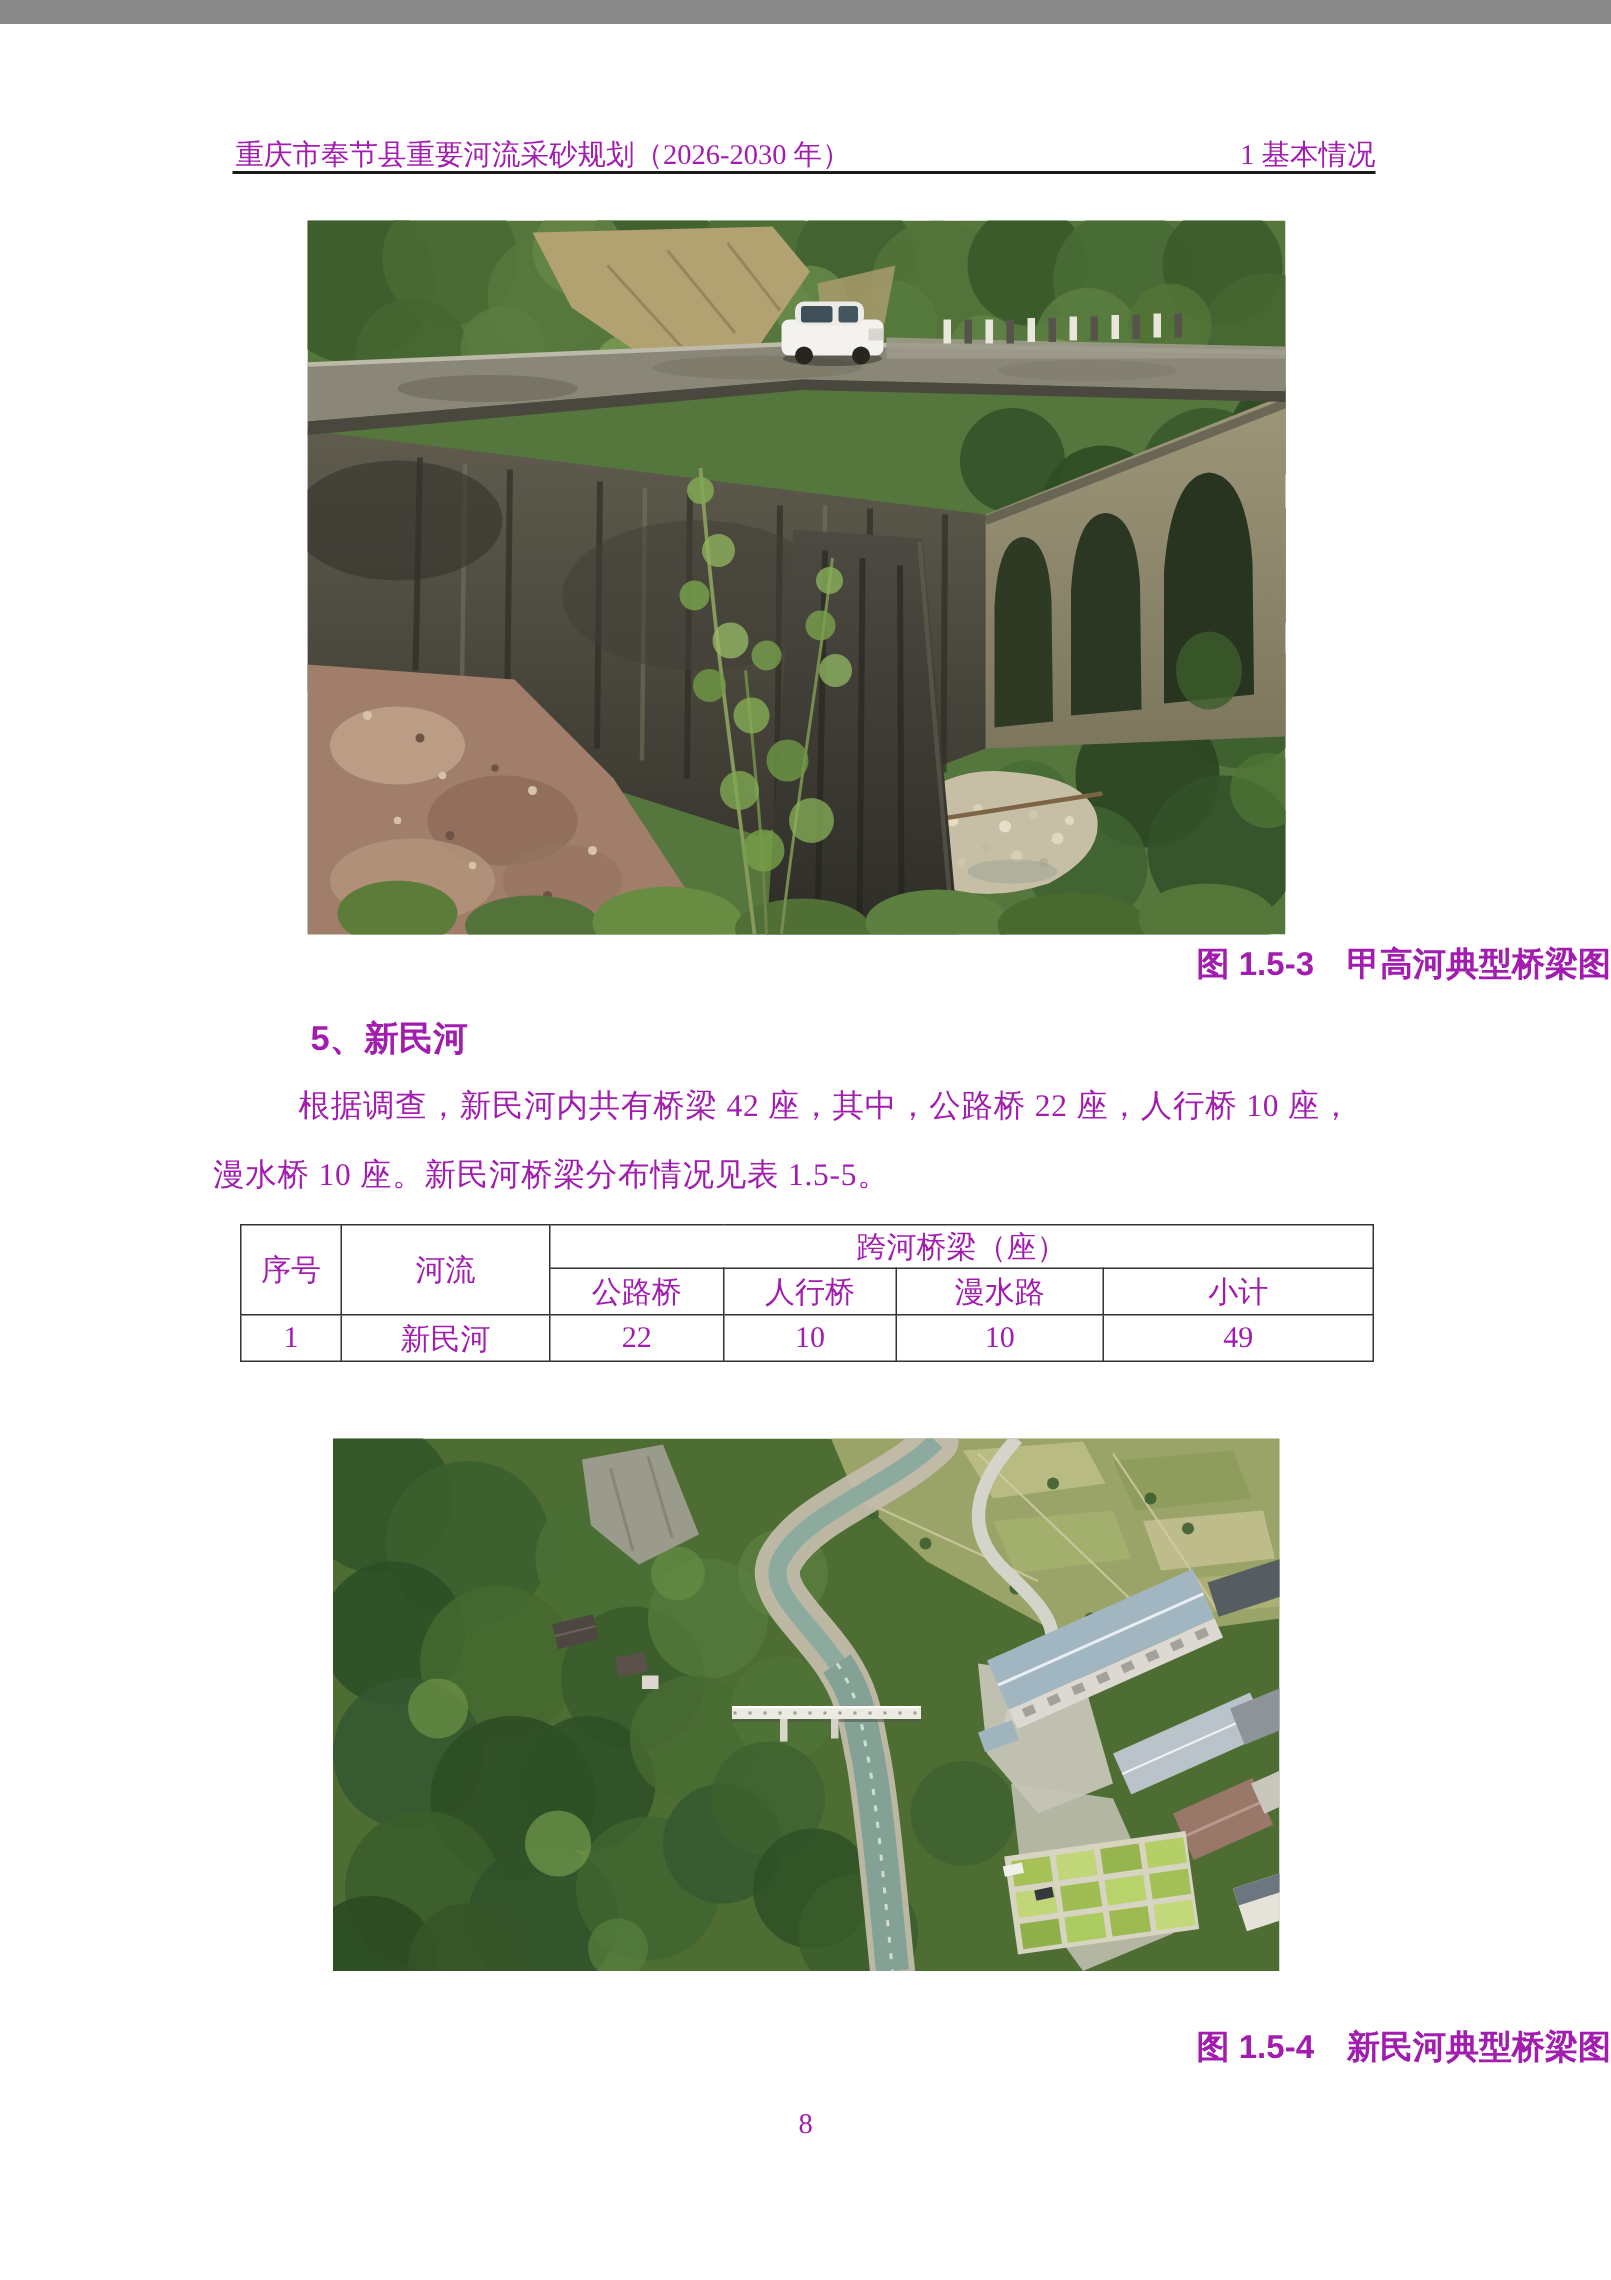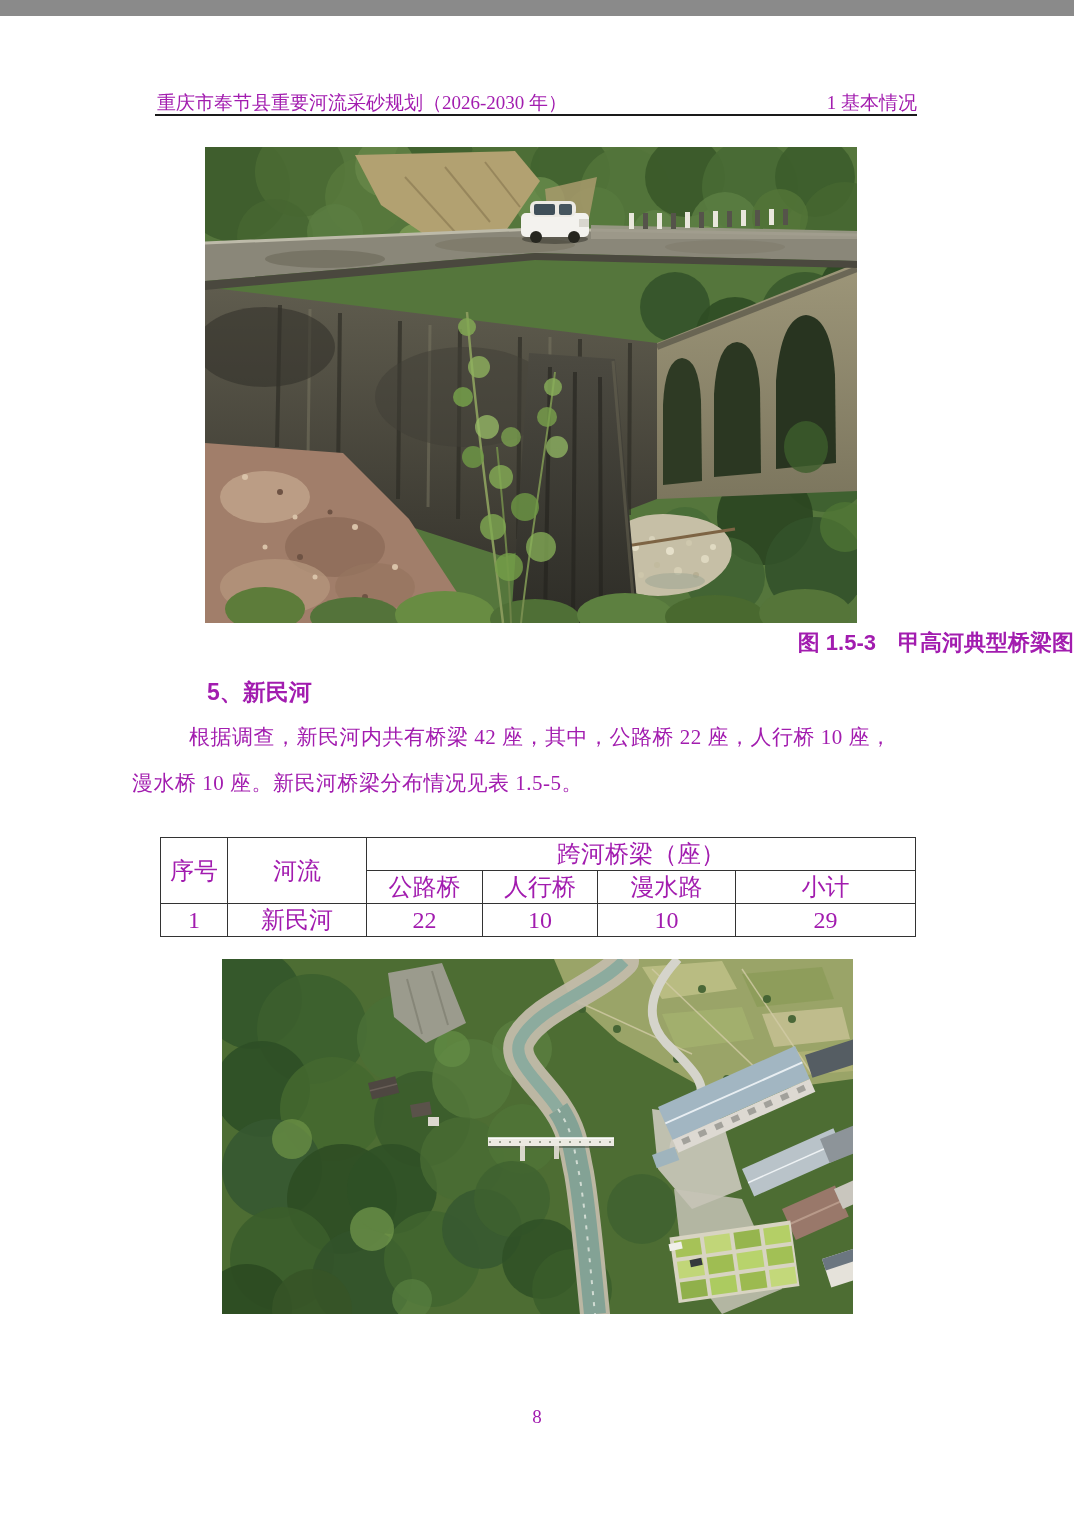--- a/index.html
+++ b/index.html
@@ -11,27 +11,27 @@
   figure{margin:0;padding:0;}
   .fig1{position:absolute;left:205px;top:131px;width:652px;height:476px;}
   .fig2{position:absolute;left:222px;top:943px;width:631px;height:355px;}
   .fig1 svg,.fig2 svg{width:100%;height:100%;display:block;}
   .caption{position:absolute;left:0;width:1074px;text-align:right;font-size:22px;font-weight:bold;
            font-family:Liberation Sans, sans-serif;white-space:nowrap;}
   .c1{top:612px;}
   .c2{top:1334px;}
   .heading{position:absolute;left:207px;top:661px;font-size:23px;font-weight:bold;
            font-family:"Liberation Sans","DejaVu Sans",sans-serif;white-space:nowrap;}
-  .para{position:absolute;left:132px;top:698px;width:790px;}
+  .para{position:absolute;left:142px;top:698px;width:790px;}
   .pline{font-size:21px;line-height:46px;white-space:nowrap;letter-spacing:0.5px;}
   .indent{text-indent:57px;}
   .tbl-title{position:absolute;left:0;top:791px;width:1074px;text-align:center;font-size:22px;font-weight:bold;
              font-family:"Liberation Sans","DejaVu Sans",sans-serif;white-space:nowrap;}
-  table.btable{position:absolute;left:160px;top:821px;border-collapse:collapse;table-layout:fixed;
-               font-size:24px;width:755px;}
+  table.btable{position:absolute;left:160px;top:800px;border-collapse:collapse;table-layout:fixed;
+               font-size:20px;width:755px;}
   table.btable td{border:1px solid #333;text-align:center;vertical-align:middle;padding:0;overflow:hidden;}
   tr.h1{height:29px;}
   tr.h2{height:31px;padding-left:19px;}
   tr.dr{height:31px;}
   .pageno{position:absolute;left:0;top:1390px;width:1074px;text-align:center;font-size:19px;}
 </style>
 </head>
 <body>
 
 <div class="page">
@@ -275,21 +275,21 @@
         <td>人行桥</td>
         <td>漫水路</td>
         <td>小计</td>
       </tr>
       <tr class="dr">
         <td>1</td>
         <td>新民河</td>
         <td>22</td>
         <td>10</td>
         <td>10</td>
-        <td>29</td>
+        <td>49</td>
       </tr>
     </tbody>
   </table>
 
   <figure class="fig2">
     <svg viewBox="0 0 631 355">
       <rect width="631" height="355" fill="#4d6d33"></rect>
 
       <g>
         <circle cx="30" cy="40" r="50" fill="#33552a" opacity=".9"></circle>
@@ -428,16 +428,17 @@
         <rect width="28" height="17" fill="#4e4741"></rect>
         <line x1="0" y1="8" x2="28" y2="8" stroke="#6a6058" stroke-width="1.5"></line>
       </g>
       <g transform="translate(188,146) rotate(-10)">
           <rect width="20" height="13" fill="#5a524a"></rect>
         </g>
       <rect x="206" y="158" width="11" height="9" fill="#dcd8cf"></rect>
     </svg>
   </figure>
 
+  <div class="caption c2">图 1.5-4　新民河典型桥梁图</div>
 
   <div class="pageno">8</div>
 
 </div>
 
 </body></html>

